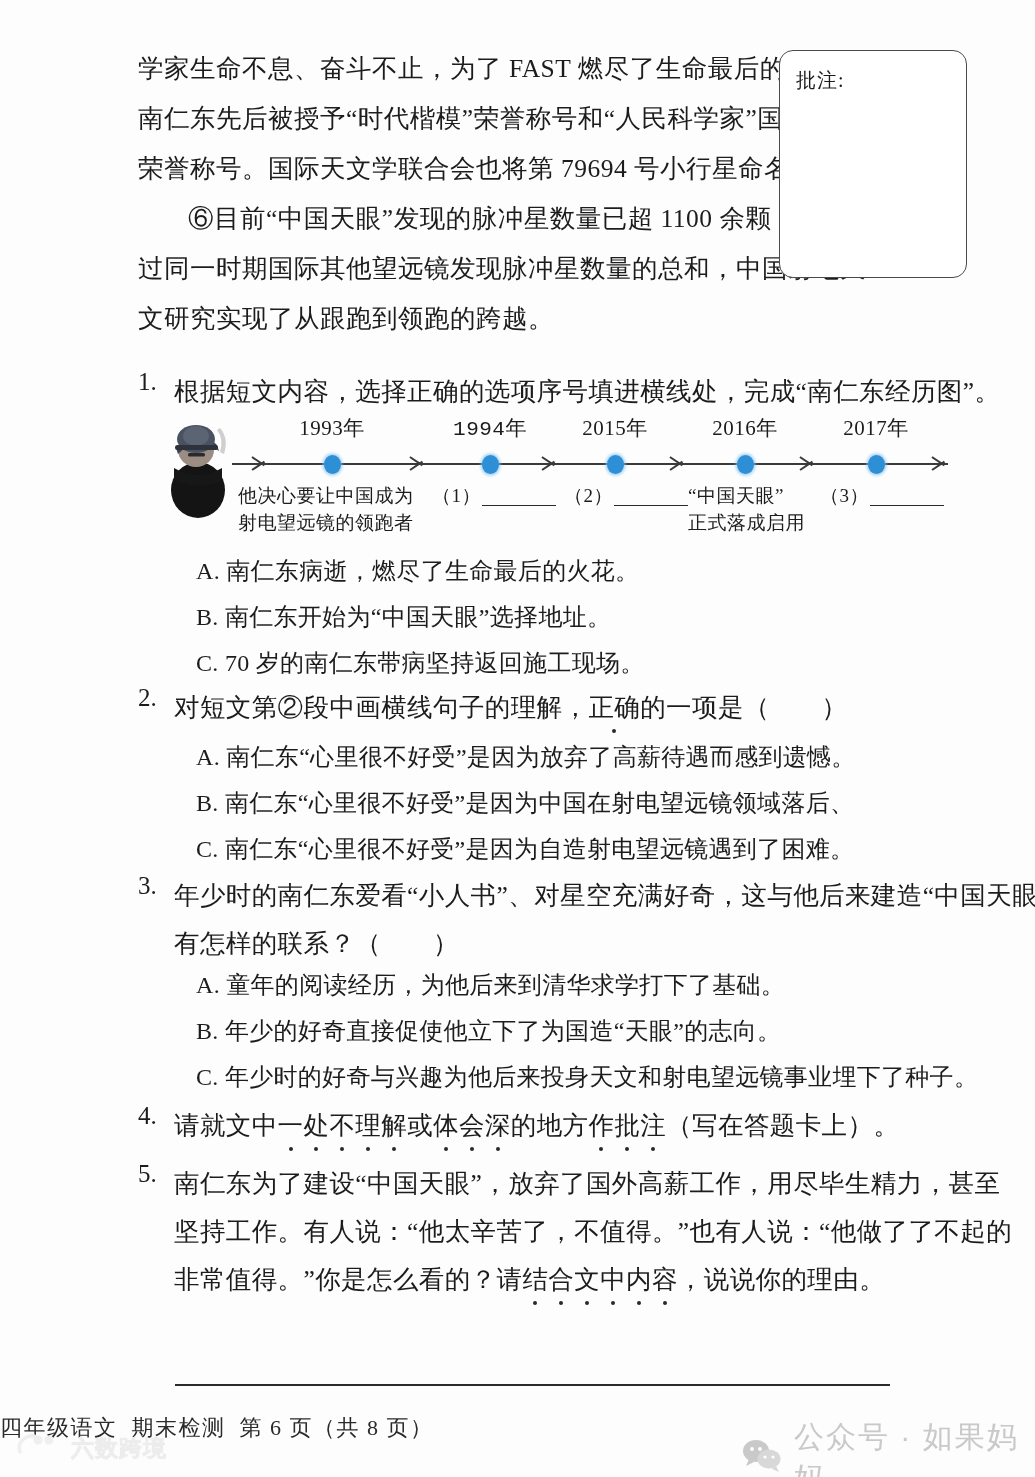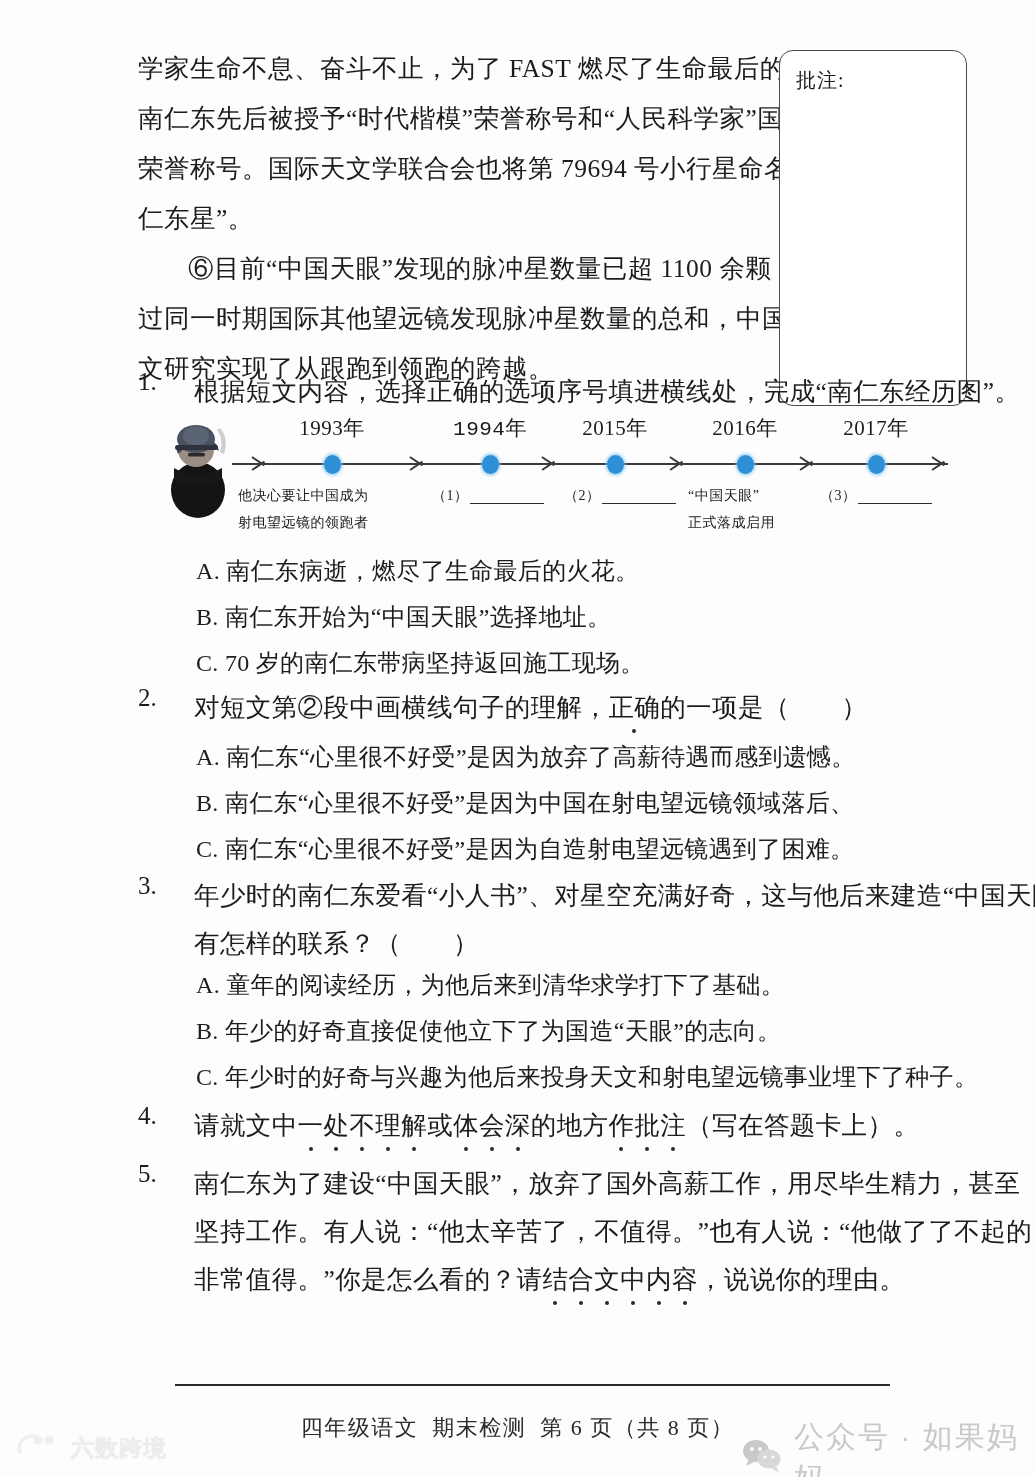--- a/index.html
+++ b/index.html
@@ -50,21 +50,21 @@
   }
   .passage .body-line { }
   .indent { display: inline-block; width: 50px; }
 
   
   .anno-box {
     position: absolute;
     left: 779px;
     top: 50px;
     width: 188px;
-    height: 356px;
+    height: 228px;
     border: 1.6px solid #4a4a4a;
     border-radius: 14px;
     background: #fff;
   }
   .anno-label {
     position: absolute;
     left: 16px;
     top: 16px;
     font-size: 20px;
     letter-spacing: 1px;
@@ -73,21 +73,21 @@
   
   .qblock { position: absolute; }
   .qnum {
     position: absolute;
     left: 0;
     top: 0;
     width: 34px;
     font-size: 25px;
     text-align: left;
   }
-  .qbody { margin-left: 56px; }
+  .qbody { margin-left: 36px; }
 
   
   .timeline {
     position: absolute;
     left: 160px;
     top: 406px;
     width: 800px;
     height: 120px;
   }
   .tl-axis {
@@ -125,21 +125,21 @@
     position: absolute;
     top: 8px;
     font-size: 21px;
     white-space: nowrap;
     transform: translateX(-50%);
     letter-spacing: 0.5px;
   }
   .tl-cap {
     position: absolute;
     top: 76px;
-    font-size: 14px;
+    font-size: 19px;
     line-height: 27px;
     white-space: nowrap;
     letter-spacing: 0.5px;
   }
   .tl-blankline {
     display: inline-block;
     border-bottom: 1.8px solid #2a2a2a;
     width: 74px;
     vertical-align: -4px;
     margin-left: 1px;
@@ -180,21 +180,21 @@
     width: 715px;
     height: 2px;
     background: #2b2b2b;
   }
 
   
   .footer {
     position: absolute;
     left: 0; right: 0;
     top: 1413px;
-    text-align: center;
+    text-align: left;
     font-size: 22px;
     color: #2a2a2a;
     letter-spacing: 1.5px;
   }
   .footer .sp { display: inline-block; width: 14px; }
 
   
   .wm-wechat {
     position: absolute;
     left: 742px;
@@ -224,21 +224,20 @@
 </style>
 </head>
 <body>
 
 <div class="page">
 
   <div class="passage">
     <div class="body-line">学家生命不息、奋斗不止，为了 FAST 燃尽了生命最后的火花。</div>
     <div class="body-line">南仁东先后被授予“时代楷模”荣誉称号和“人民科学家”国家</div>
     <div class="body-line">荣誉称号。国际天文学联合会也将第 79694 号小行星命名为“南</div>
-    <div class="body-line">仁东星”。</div>
     <div class="body-line"><span class="indent"></span><span>⑥目前“中国天眼”发现的脉冲星数量已超 1100 余颗，超</span></div>
     <div class="body-line">过同一时期国际其他望远镜发现脉冲星数量的总和，中国射电天</div>
     <div class="body-line">文研究实现了从跟跑到领跑的跨越。</div>
   </div>
 
   <div class="anno-box">
     <div class="anno-label">批注:</div>
   </div>
 
   <div class="qblock" style="left:138px; top:368px; width:830px;">

